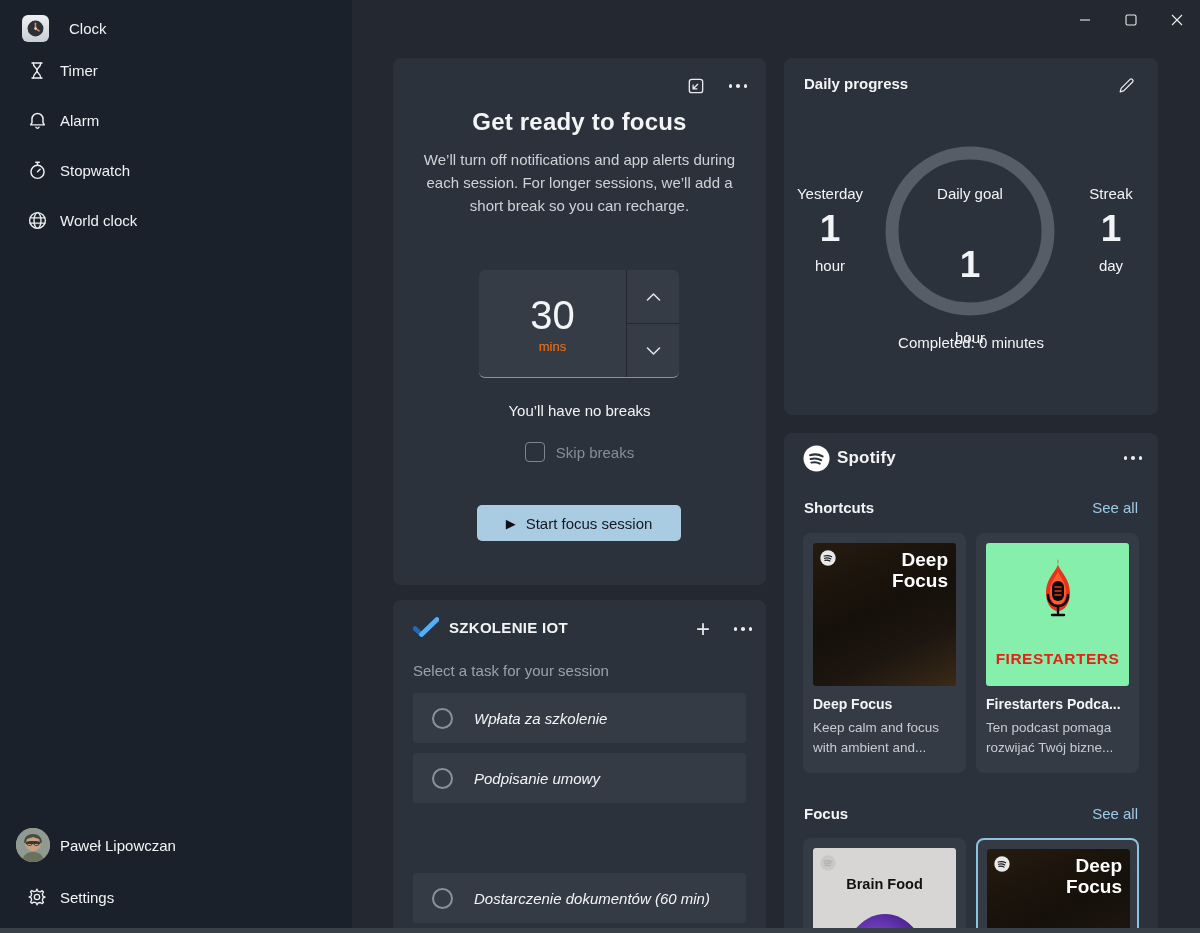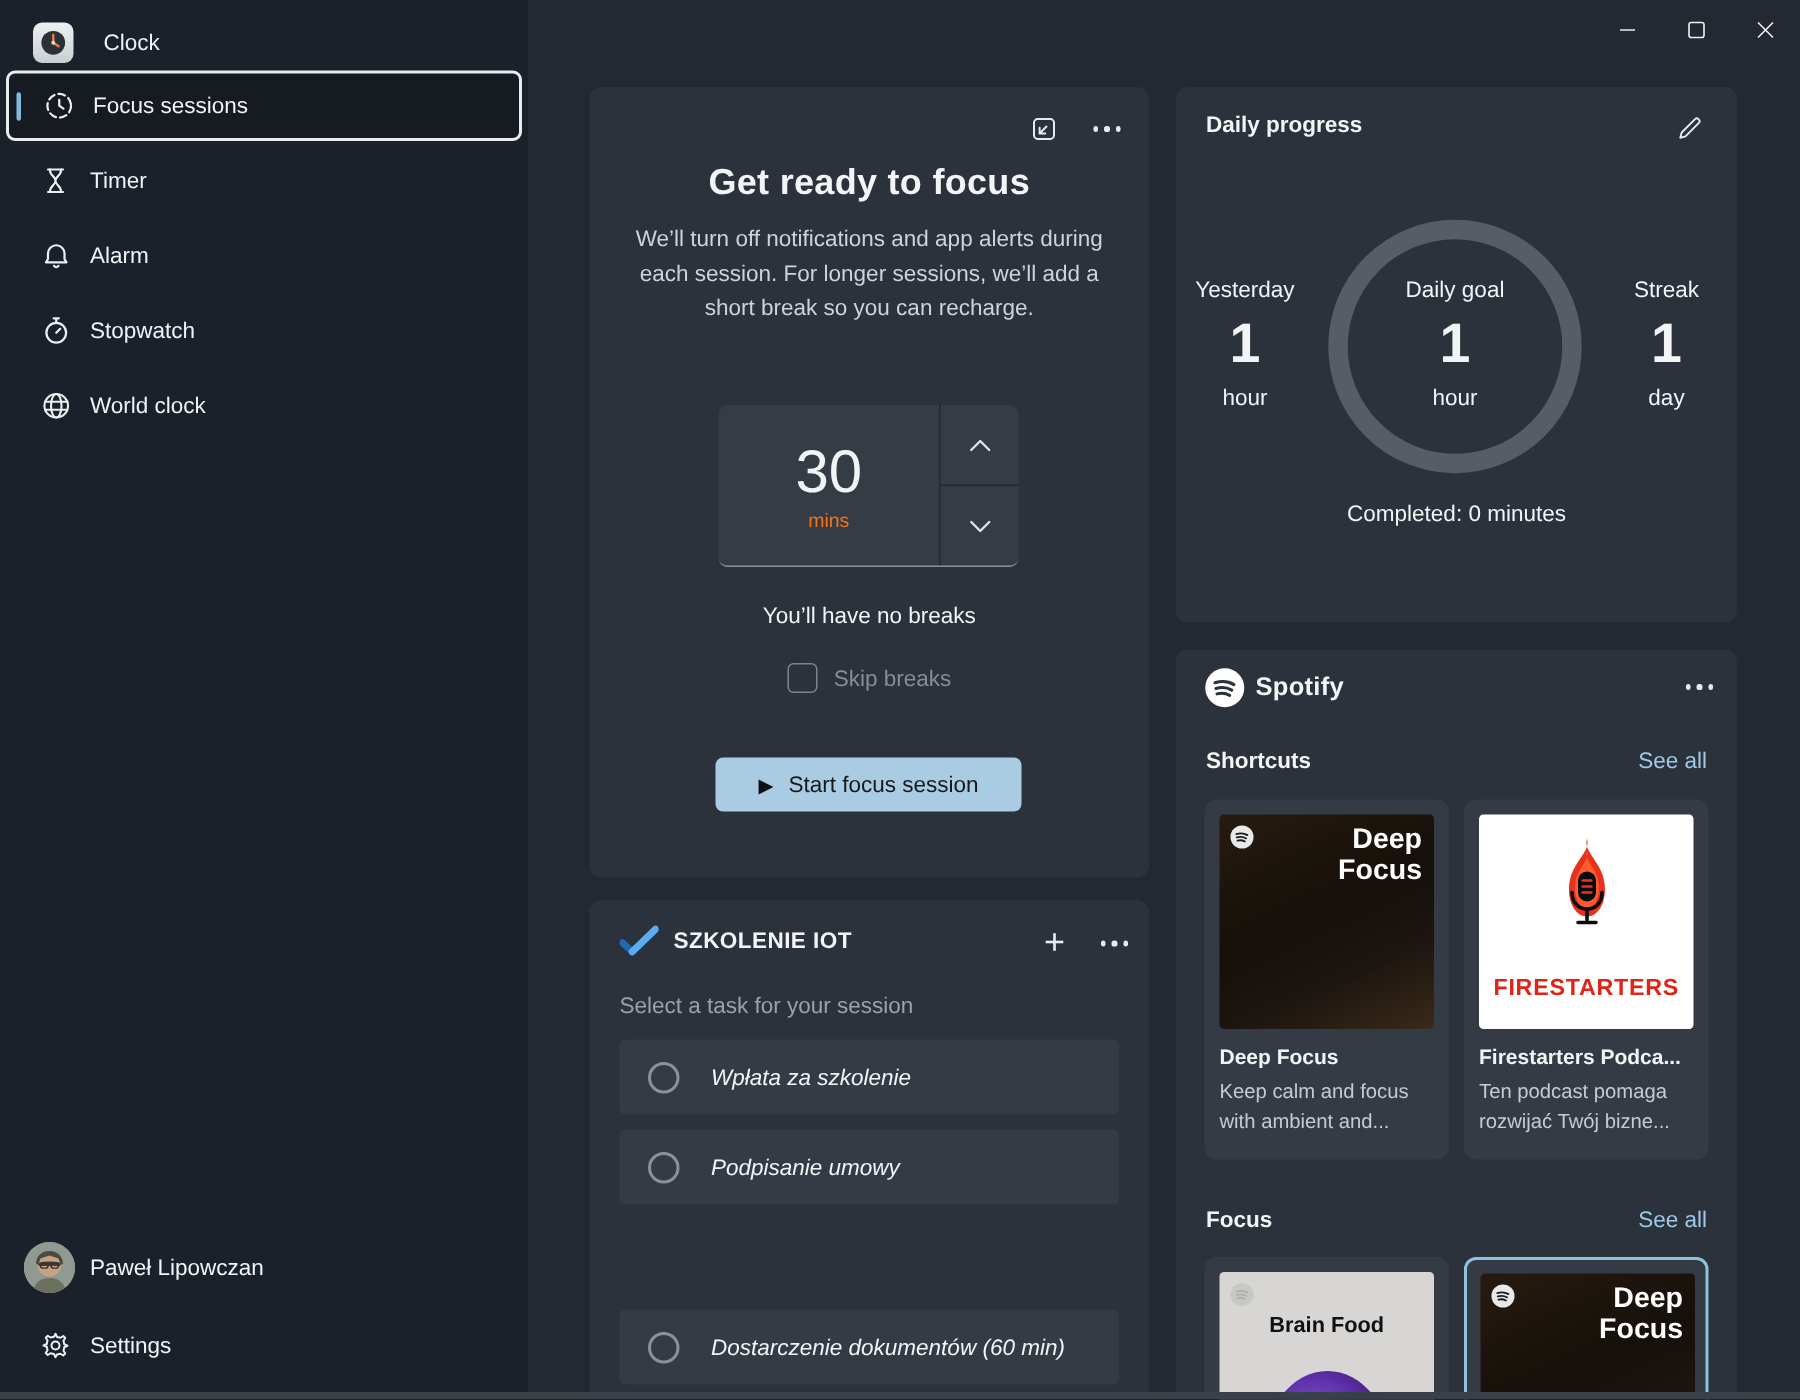--- a/index.html
+++ b/index.html
@@ -74,21 +74,21 @@
   
   .progress-card { left:784px; top:58px; width:374px; height:357px; }
   .progress-card .h { position:absolute; left:20px; top:17px; font-size:15px; font-weight:700; }
   .progress-card .edit { position:absolute; right:18px; top:13px; width:28px; height:28px; }
   .ring { position:absolute; left:98px; top:85px; }
   .stat { position:absolute; width:110px; display:flex; flex-direction:column; align-items:center; }
   .stat .l { font-size:15px; }
   .stat .v { font-size:37px; font-weight:700; margin-top:7px; line-height:40px; }
   .stat .u { font-size:15px; margin-top:8px; }
   .stat.yesterday { left:-9px; top:127px; }
-  .stat.goal { left:131px; top:127px; }
+  .stat.goal { left:131px; top:127px;gap:36px; }
   .stat.streak { left:272px; top:127px; }
   .completed { position:absolute; left:0; top:276px; width:100%; text-align:center; font-size:15px; }
 
   
   .spotify-card { left:784px; top:433px; width:374px; height:500px; border-bottom-left-radius:0; border-bottom-right-radius:0; overflow:hidden; }
   .spotify-header { position:absolute; left:0; top:10px; width:100%; height:30px; }
   .spotify-header .logo { position:absolute; left:19px; top:2px; }
   .spotify-header .brand { position:absolute; left:53px; top:5px; font-size:17px; font-weight:700; letter-spacing:.2px; }
   .spotify-header .more { position:absolute; right:10px; top:0; width:30px; height:30px; }
   .sec-row { position:absolute; left:20px; right:20px; display:flex; justify-content:space-between; align-items:center; }
@@ -102,21 +102,21 @@
   .tile .dd { position:absolute; left:10px; top:185px; width:143px; font-size:13.5px; line-height:20px; color:#c6cbd1; }
   .tiles-shortcuts .tile1 { left:19px; top:100px; }
   .tiles-shortcuts .tile2 { left:192px; top:100px; }
   .tiles-focus .tile1 { left:19px; top:405px; }
   .tiles-focus .tile2 { left:192px; top:405px; border:2px solid #8fc2de; background:#353b45; }
   .tiles-focus .tile2 .art { left:9px; top:9px; }
 
   .art-deepfocus { background:linear-gradient(155deg,#261b10 0%,#15100a 45%,#1c1510 70%,#3a2a18 100%); position:relative; }
   .art-deepfocus .txt { position:absolute; right:8px; top:6px; text-align:right; font-size:19px; line-height:21px; font-weight:700; color:#fff; width:80px; }
   .art-deepfocus .mini-logo { position:absolute; left:7px; top:7px; }
-  .art-fire { background:#ffffff; position:relative; }
+  .art-fire { background:#86efac; position:relative; }
   .art-fire .flame { position:absolute; left:50%; top:14px; transform:translateX(-50%); }
   .art-fire .txt { position:absolute; left:0; bottom:18px; width:100%; text-align:center; color:#e02417; font-weight:700; font-size:15.5px; letter-spacing:.5px; font-family:"Liberation Sans", sans-serif; }
   .art-brainfood { background:#d7d6d4; position:relative; }
   .art-brainfood .txt { position:absolute; left:0; top:28px; width:100%; text-align:center; color:#111; font-weight:700; font-size:14.5px; }
   .art-brainfood .orb { position:absolute; left:50%; top:66px; transform:translateX(-50%); width:86px; height:110px; border-radius:50% 50% 46% 46%; background:radial-gradient(circle at 40% 35%, #9a5fe0 0%, #5b2ea6 40%, #241344 75%, #140a28 100%); }
   .art-brainfood .mini-logo { position:absolute; left:7px; top:7px; opacity:.55; }
 
   .bottom-strip { position:absolute; left:0; bottom:0; width:100%; height:5px; background:#3a4047; z-index:5; }
 </style>
 </head>
@@ -131,30 +131,20 @@
             <circle cx="12" cy="12" r="10" fill="#2c3136"></circle>
             <line x1="12" y1="12" x2="12" y2="5.5" stroke="#e8834a" stroke-width="2" stroke-linecap="round"></line>
             <line x1="12" y1="12" x2="16.5" y2="15" stroke="#e8834a" stroke-width="2" stroke-linecap="round"></line>
             <circle cx="12" cy="12" r="1.6" fill="#d8dde1"></circle>
           </svg>
       </span>
       <span class="label">Clock</span>
     </div>
 
     <nav class="nav">
-      <div class="nav-item selected">
-        <span class="accent-pill"></span>
-        <span class="icn">
-          <svg width="21" height="21" viewBox="0 0 24 24" fill="none" stroke="#eceef0" stroke-width="1.7" stroke-linecap="round">
-              <circle cx="12" cy="12" r="9" stroke-dasharray="5.2 3.1"></circle>
-              <path d="M12 7.5V12l3.2 2.2"></path>
-            </svg>
-        </span>
-        <span class="lbl">Focus sessions</span>
-      </div>
       <div class="nav-item">
         <span class="icn">
           <svg width="20" height="21" viewBox="0 0 24 24" fill="none" stroke="#eceef0" stroke-width="1.7" stroke-linecap="round">
               <path d="M6 3h12M6 21h12"></path>
               <path d="M7.5 3c0 5.5 4.5 5 4.5 9s-4.5 3.5-4.5 9M16.5 3c0 5.5-4.5 5-4.5 9s4.5 3.5 4.5 9"></path>
             </svg>
         </span>
         <span class="lbl">Timer</span>
       </div>
       <div class="nav-item">

